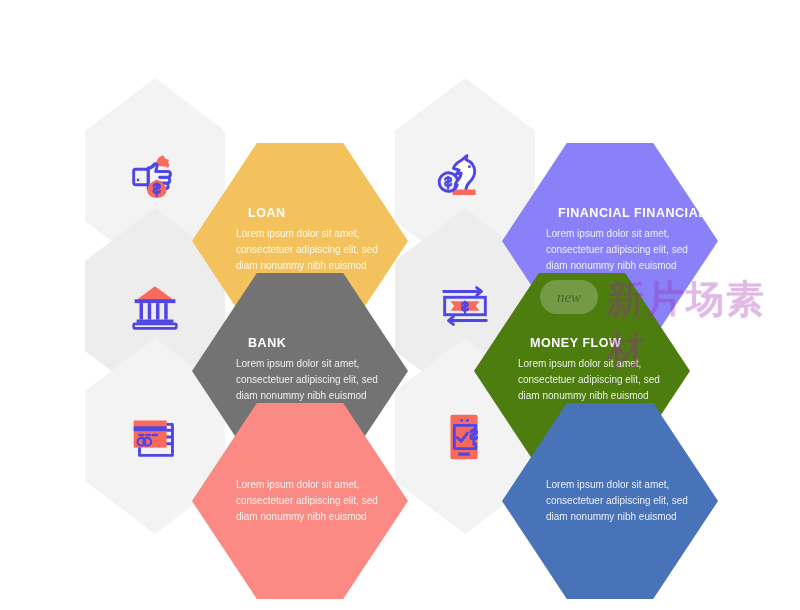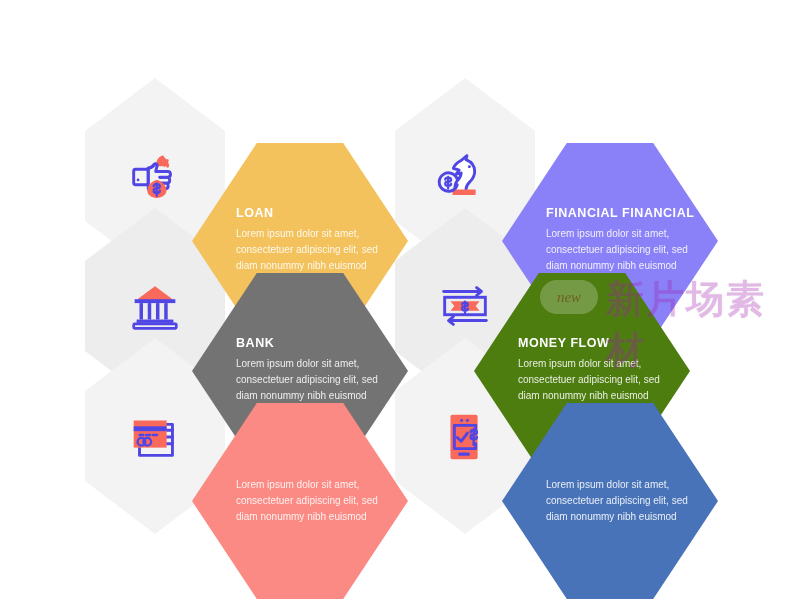--- a/index.html
+++ b/index.html
@@ -37,21 +37,21 @@
     padding-left:44px;
     padding-right:26px;
   }
 
   .label-wrap{width:100%;}
   .hex-title{
     color:#ffffff;
     font-weight:bold;
     font-size:12.5px;
     letter-spacing:0.55px;
-    margin:0 0 5px 0;
+    margin:0 0 5px 12px;
     line-height:1.1;
     white-space:nowrap;
   }
   .hex-desc{
     color:rgba(255,255,255,0.88);
     font-size:10px;
     line-height:1.62;
     margin:0;
     max-width:150px;
   }
@@ -69,21 +69,21 @@
     position:absolute;left:66px;top:2px;
     font-size:38px;font-weight:bold;color:#a21caf;
     font-family:Liberation Sans, sans-serif;
     letter-spacing:2px;
     text-shadow:0 0 2px rgba(140,140,140,.55);
   }
   #watermark .wm-badge{
     position:absolute;left:0px;top:8px;
     width:58px;height:34px;border-radius:17px;
     background:rgba(255,255,255,0.75);
-    color:#be185d;font-size:15px;font-style:italic;
+    color:#0c4a6e;font-size:15px;font-style:italic;
     display:flex;align-items:center;justify-content:center;
     font-family:"Liberation Serif",serif;
   }
 </style>
 </head>
 <body>
 
 <div id="stage">
 
   <div class="hex icon-hex pale" id="ic0" style="left: 85px; top: 78px; background: rgb(243, 243, 243);">

